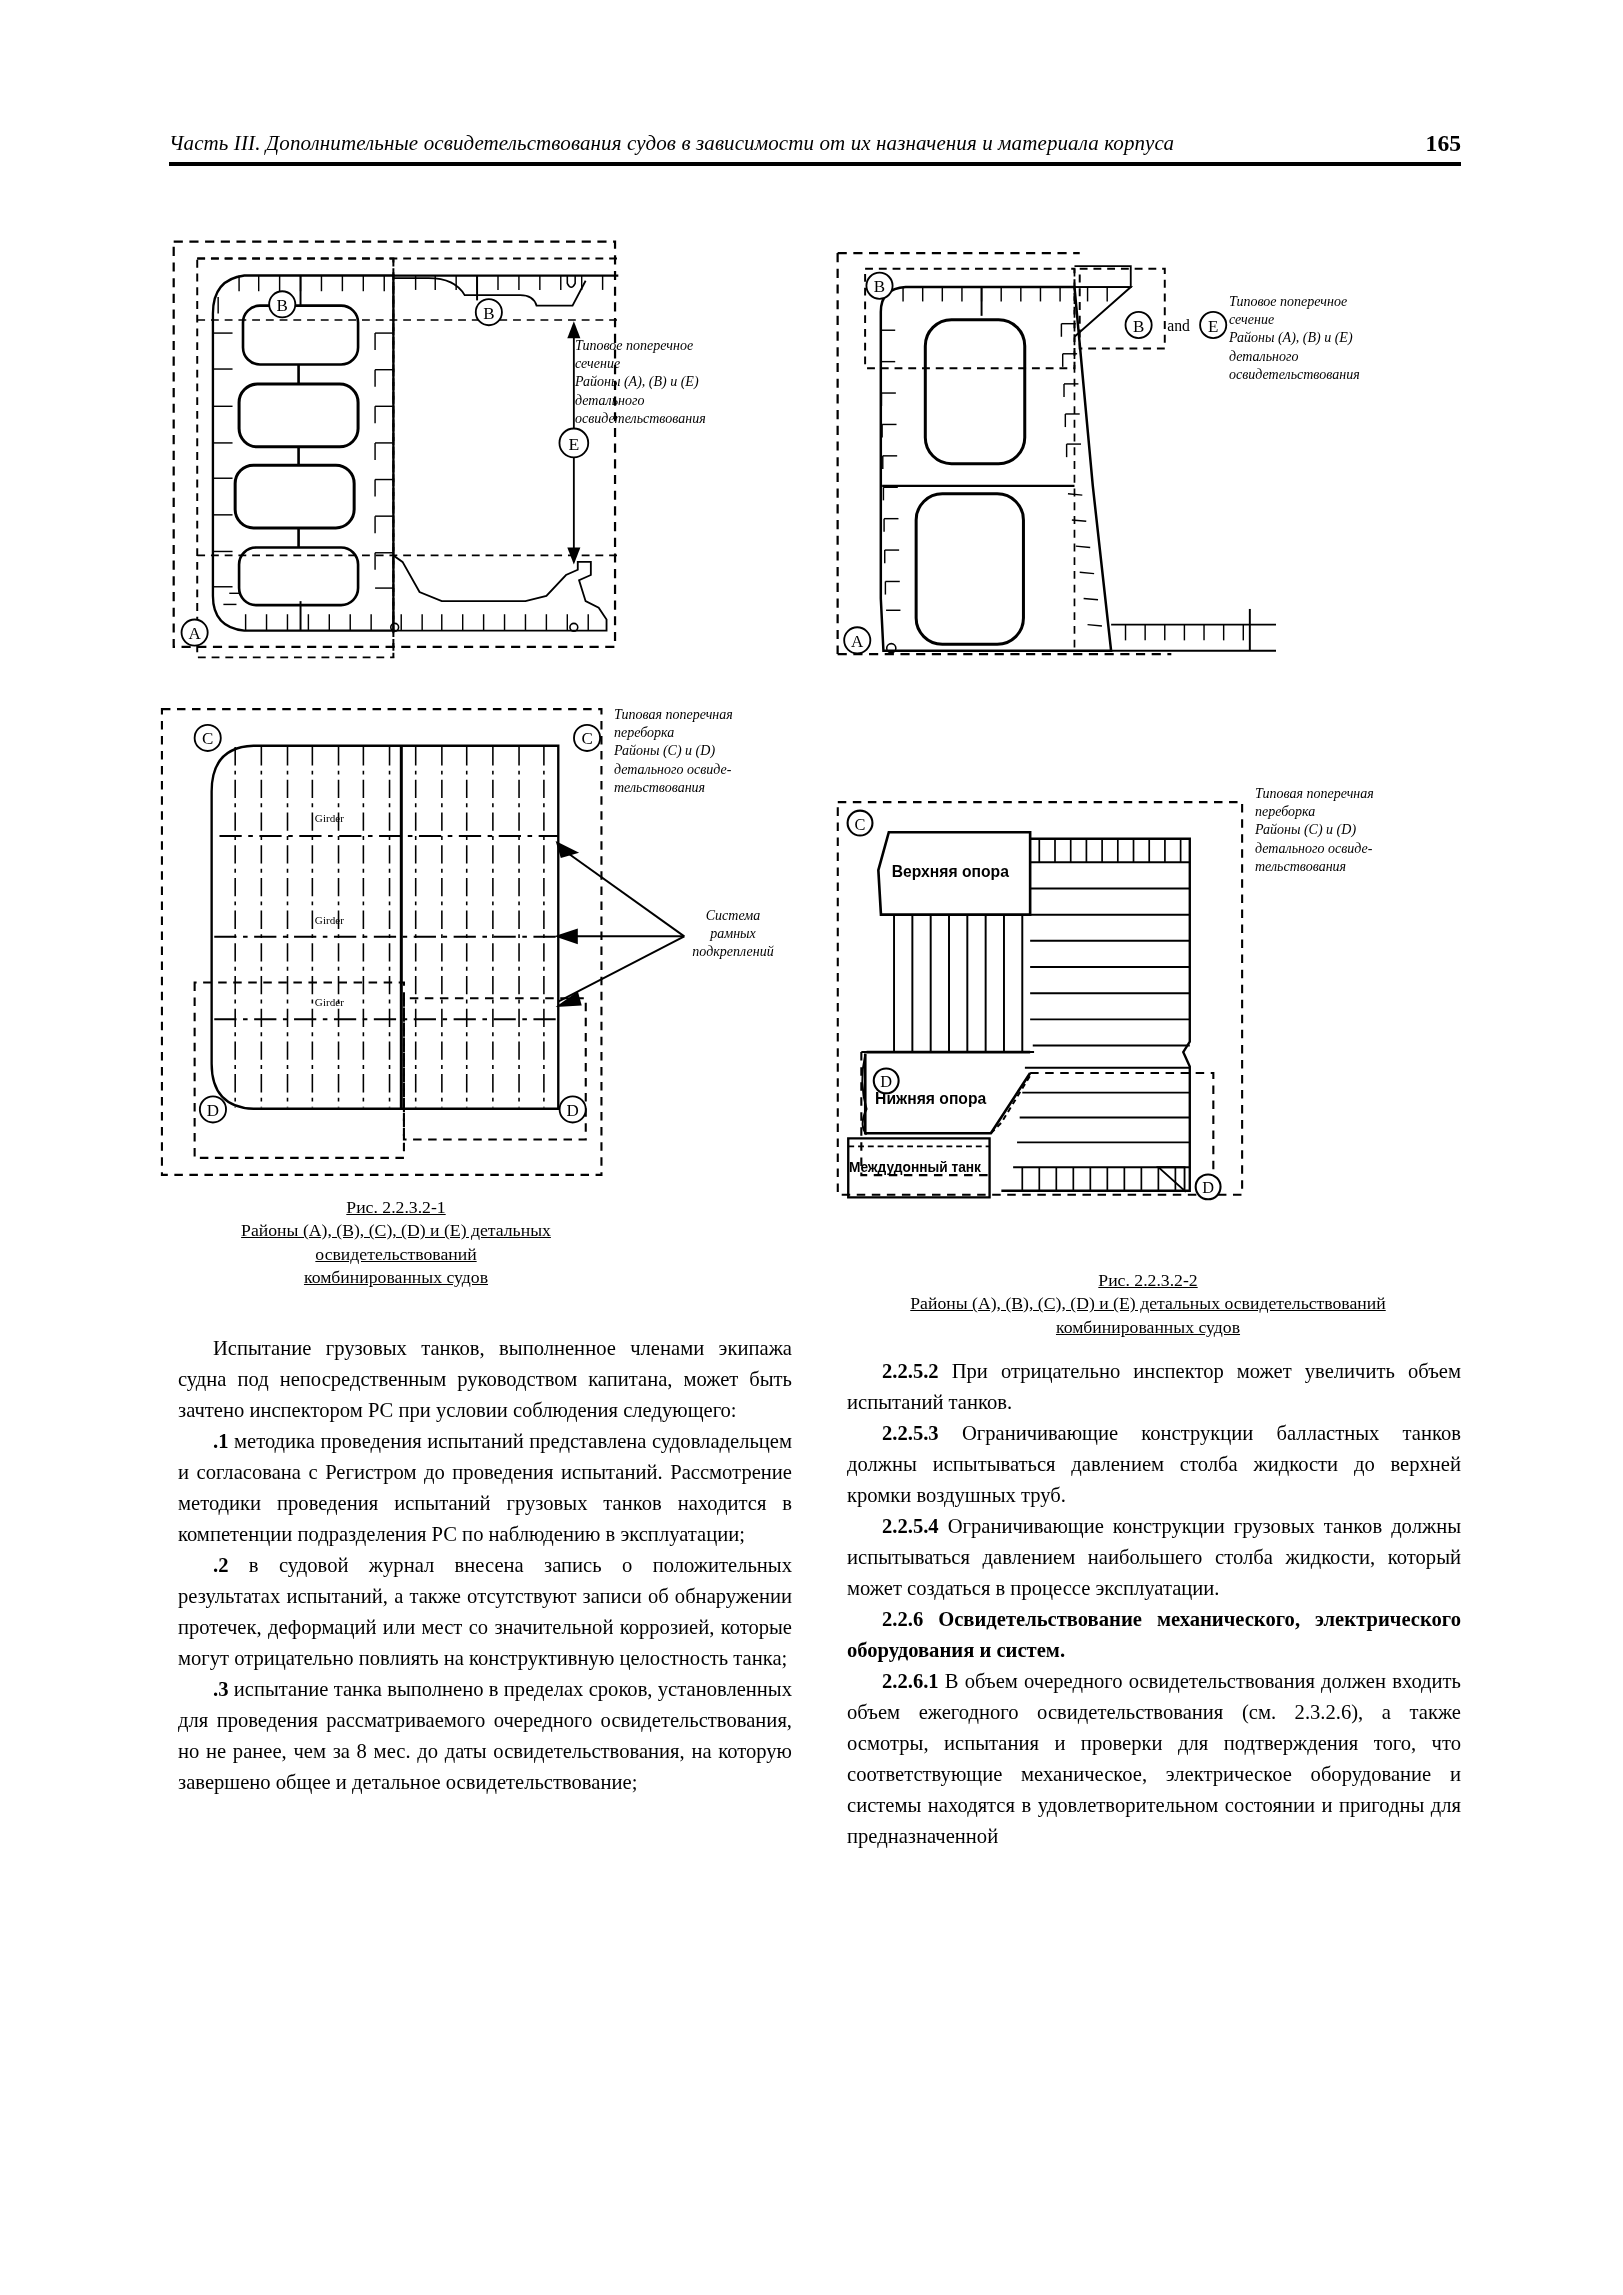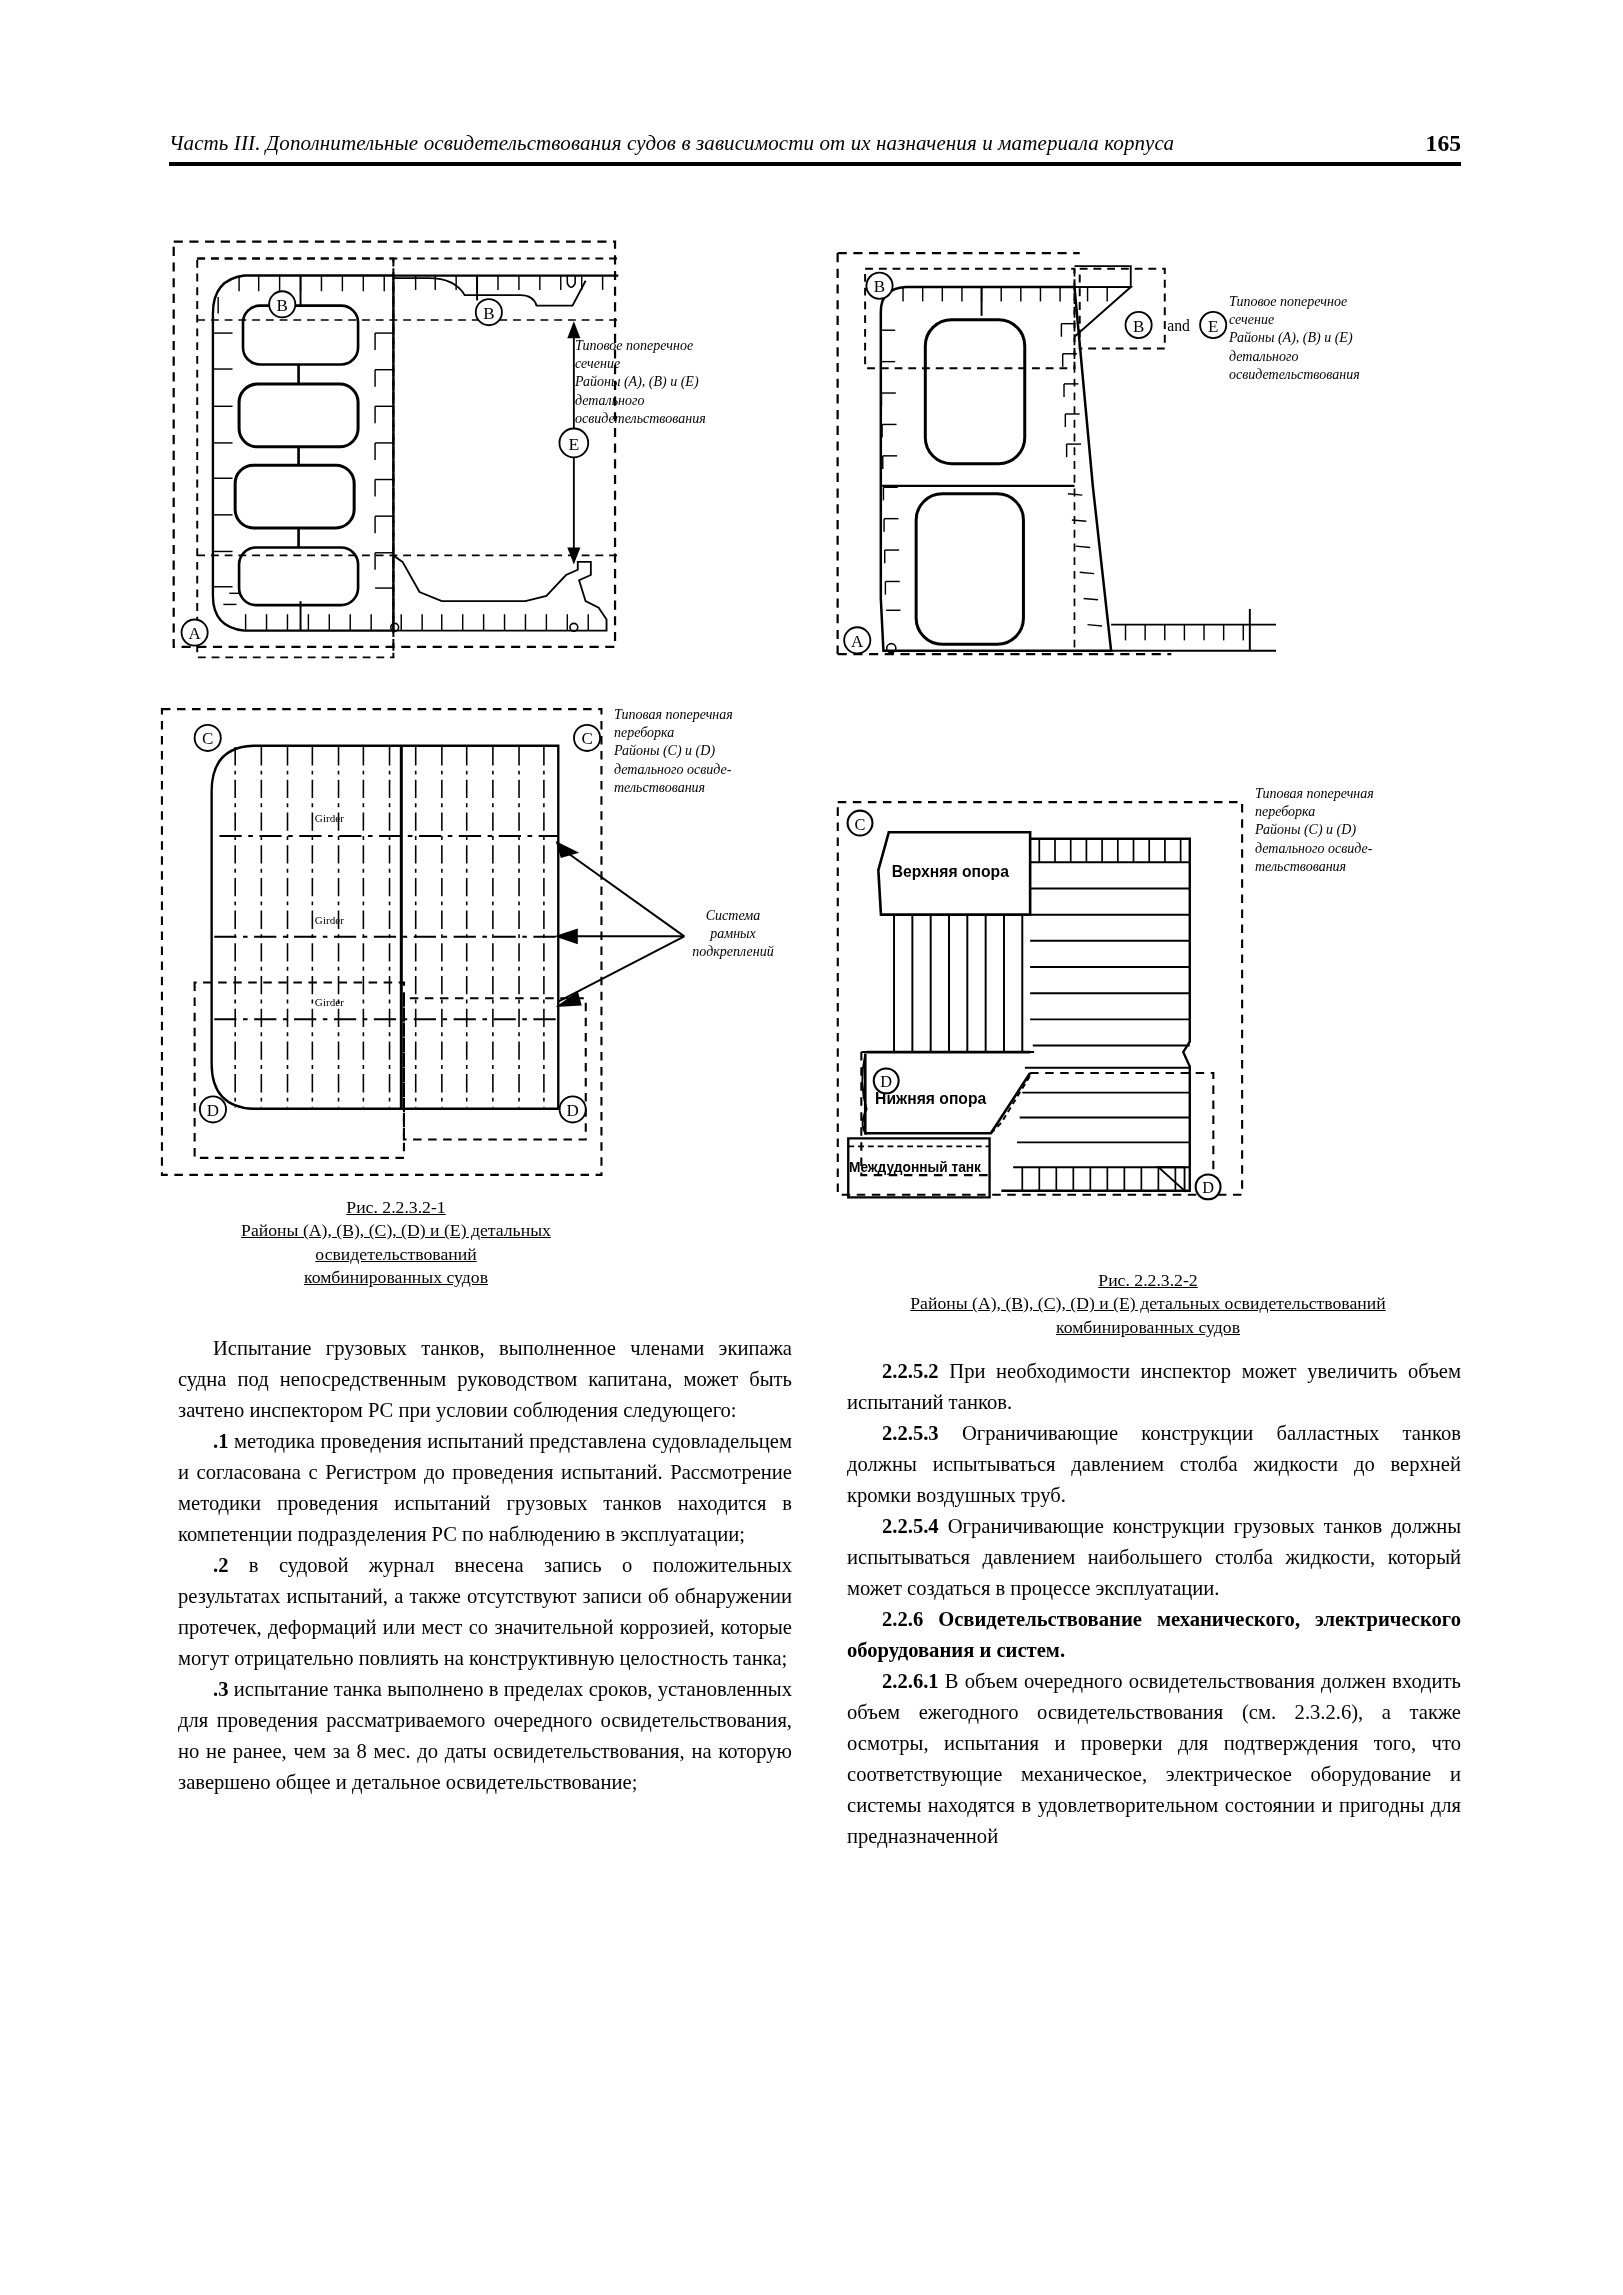--- a/index.html
+++ b/index.html
@@ -584,21 +584,21 @@
   </div>
 
   <div class="col col-left" id="left-col">
       <p><span>Испытание грузовых танков, выполненное членами экипажа судна под непосредственным руководством капитана, может быть зачтено инспектором РС при условии соблюдения следующего:</span></p>
       <p><span class="numlead">.1</span><span> методика проведения испытаний представлена судовладельцем и согласована с Регистром до проведения испытаний. Рассмотрение методики проведения испытаний грузовых танков находится в компетенции подразделения РС по наблюдению в эксплуатации;</span></p>
       <p><span class="numlead">.2</span><span> в судовой журнал внесена запись о положительных результатах испытаний, а также отсутствуют записи об обнаружении протечек, деформаций или мест со значительной коррозией, которые могут отрицательно повлиять на конструктивную целостность танка;</span></p>
       <p><span class="numlead">.3</span><span> испытание танка выполнено в пределах сроков, установленных для проведения рассматриваемого очередного освидетельствования, но не ранее, чем за 8 мес. до даты освидетельствования, на которую завершено общее и детальное освидетельствование;</span></p>
     </div>
 
   <div class="col col-right" id="right-col">
-      <p><span class="numlead">2.2.5.2</span><span> При необходимости инспектор может увеличить объем испытаний танков.</span></p>
+      <p><span class="numlead">2.2.5.2</span><span> При отрицательно инспектор может увеличить объем испытаний танков.</span></p>
       <p><span class="numlead">2.2.5.3</span><span> Ограничивающие конструкции балластных танков должны испытываться давлением столба жидкости до верхней кромки воздушных труб.</span></p>
       <p><span class="numlead">2.2.5.4</span><span> Ограничивающие конструкции грузовых танков должны испытываться давлением наибольшего столба жидкости, который может создаться в процессе эксплуатации.</span></p>
       <p class="heading"><span class="numlead">2.2.6</span><span> Освидетельствование механического, электрического оборудования и систем.</span></p>
       <p><span class="numlead">2.2.6.1</span><span> В объем очередного освидетельствования должен входить объем ежегодного освидетельствования (см. 2.3.2.6), а также осмотры, испытания и проверки для подтверждения того, что соответствующие механическое, электрическое оборудование и системы находятся в удовлетворительном состоянии и пригодны для предназначенной</span></p>
     </div>
 
 </div>
 
 
 </body></html>

